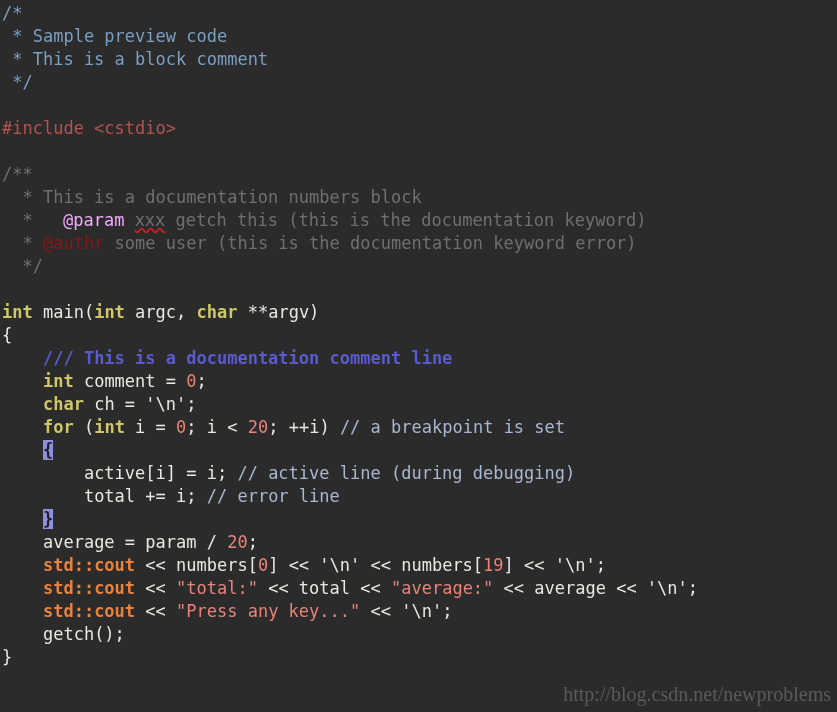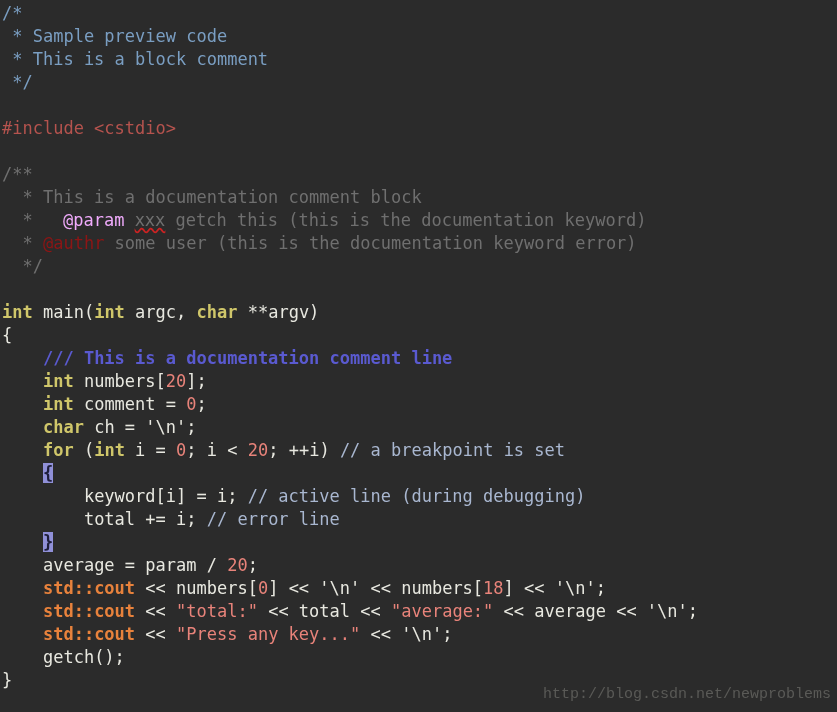--- a/index.html
+++ b/index.html
@@ -63,25 +63,25 @@
   .brace-match {
     background: #9090d8;
     color: #1e1e3a;
     font-weight: bold;
   }
 
   .watermark {
     position: absolute;
     right: 6px;
     bottom: 6px;
-    font-size: 15px;
+    font-size: 20px;
     line-height: 23px;
     color: #5a5a57;
     white-space: pre;
-    font-family: Liberation Mono, monospace;
+    font-family: Liberation Serif, serif;
   }
 </style>
 </head>
 <body>
 
 <div id="editor">
   <div class="code-area">
 
     <div class="line"><span class="tok-block-comment">/*</span></div>
 
@@ -93,55 +93,54 @@
 
     <div class="line">&nbsp;</div>
 
 
     <div class="line"><span class="tok-preproc">#include &lt;cstdio&gt;</span></div>
 
     <div class="line">&nbsp;</div>
 
     <div class="line"><span class="tok-doc-block">/**</span></div>
 
-    <div class="line"><span class="tok-doc-block">  * This is a documentation comment block</span></div>
+    <div class="line"><span class="tok-doc-block">  * This is a documentation numbers block</span></div>
 
     <div class="line"><span class="tok-doc-block">  * </span><span class="tok-doc-key">@param</span><span class="tok-doc-block"> </span><span class="tok-doc-block squiggle">xxx</span><span class="tok-doc-block"> getch this (this is the documentation keyword)</span></div>
 
     <div class="line"><span class="tok-doc-block">  * </span><span class="tok-doc-key-err">@authr</span><span class="tok-doc-block"> some user (this is the documentation keyword error)</span></div>
 
     <div class="line"><span class="tok-doc-block">  */</span></div>
 
     <div class="line">&nbsp;</div>
 
     <div class="line"><span class="tok-keyword">int</span><span class="tok-plain"> main(</span><span class="tok-keyword">int</span><span class="tok-plain"> argc, </span><span class="tok-keyword">char</span><span class="tok-plain"> **argv)</span></div>
 
     <div class="line"><span class="tok-plain">{</span></div>
 
     <div class="line"><span class="tok-plain">    </span><span class="tok-doc-line">/// This is a documentation comment line</span></div>
 
-    <div class="line"><span class="tok-plain">    </span><span class="tok-keyword">int</span><span class="tok-plain"> numbers[</span><span class="tok-number">20</span><span class="tok-plain">];</span></div>
 
     <div class="line"><span class="tok-plain">    </span><span class="tok-keyword">int</span><span class="tok-plain"> comment = </span><span class="tok-number">0</span><span class="tok-plain">;</span></div>
 
     <div class="line"><span class="tok-plain">    </span><span class="tok-keyword">char</span><span class="tok-plain"> ch = '\n';</span></div>
 
     <div class="line"><span class="tok-plain">    </span><span class="tok-keyword">for</span><span class="tok-plain"> (</span><span class="tok-keyword">int</span><span class="tok-plain"> i = </span><span class="tok-number">0</span><span class="tok-plain">; i &lt; </span><span class="tok-number">20</span><span class="tok-plain">; ++i) </span><span class="tok-line-comment">// a breakpoint is set</span></div>
 
     <div class="line"><span class="tok-plain">    </span><span class="brace-match">{</span></div>
 
-    <div class="line"><span class="tok-plain">        </span><span class="tok-plain">keyword[i] = i; </span><span class="tok-line-comment">// active line (during debugging)</span></div>
+    <div class="line"><span class="tok-plain">        </span><span class="tok-plain">active[i] = i; </span><span class="tok-line-comment">// active line (during debugging)</span></div>
 
     <div class="line"><span class="tok-plain">        </span><span class="tok-plain">total += i; </span><span class="tok-line-comment">// error line</span></div>
 
     <div class="line"><span class="tok-plain">    </span><span class="brace-match">}</span></div>
 
     <div class="line"><span class="tok-plain">    </span><span class="tok-plain">average = param / </span><span class="tok-number">20</span><span class="tok-plain">;</span></div>
 
-    <div class="line"><span class="tok-plain">    </span><span class="tok-cout">std::cout</span><span class="tok-plain"> &lt;&lt; numbers[</span><span class="tok-number">0</span><span class="tok-plain">] &lt;&lt; '\n' &lt;&lt; numbers[</span><span class="tok-number">18</span><span class="tok-plain">] &lt;&lt; '\n';</span></div>
+    <div class="line"><span class="tok-plain">    </span><span class="tok-cout">std::cout</span><span class="tok-plain"> &lt;&lt; numbers[</span><span class="tok-number">0</span><span class="tok-plain">] &lt;&lt; '\n' &lt;&lt; numbers[</span><span class="tok-number">19</span><span class="tok-plain">] &lt;&lt; '\n';</span></div>
 
     <div class="line"><span class="tok-plain">    </span><span class="tok-cout">std::cout</span><span class="tok-plain"> &lt;&lt; </span><span class="tok-string">"total:"</span><span class="tok-plain"> &lt;&lt; total &lt;&lt; </span><span class="tok-string">"average:"</span><span class="tok-plain"> &lt;&lt; average &lt;&lt; '\n';</span></div>
 
     <div class="line"><span class="tok-plain">    </span><span class="tok-cout">std::cout</span><span class="tok-plain"> &lt;&lt; </span><span class="tok-string">"Press any key..."</span><span class="tok-plain"> &lt;&lt; '\n';</span></div>
 
     <div class="line"><span class="tok-plain">    </span><span class="tok-plain">getch();</span></div>
 
     <div class="line"><span class="tok-plain">}</span></div>
 
   </div>

